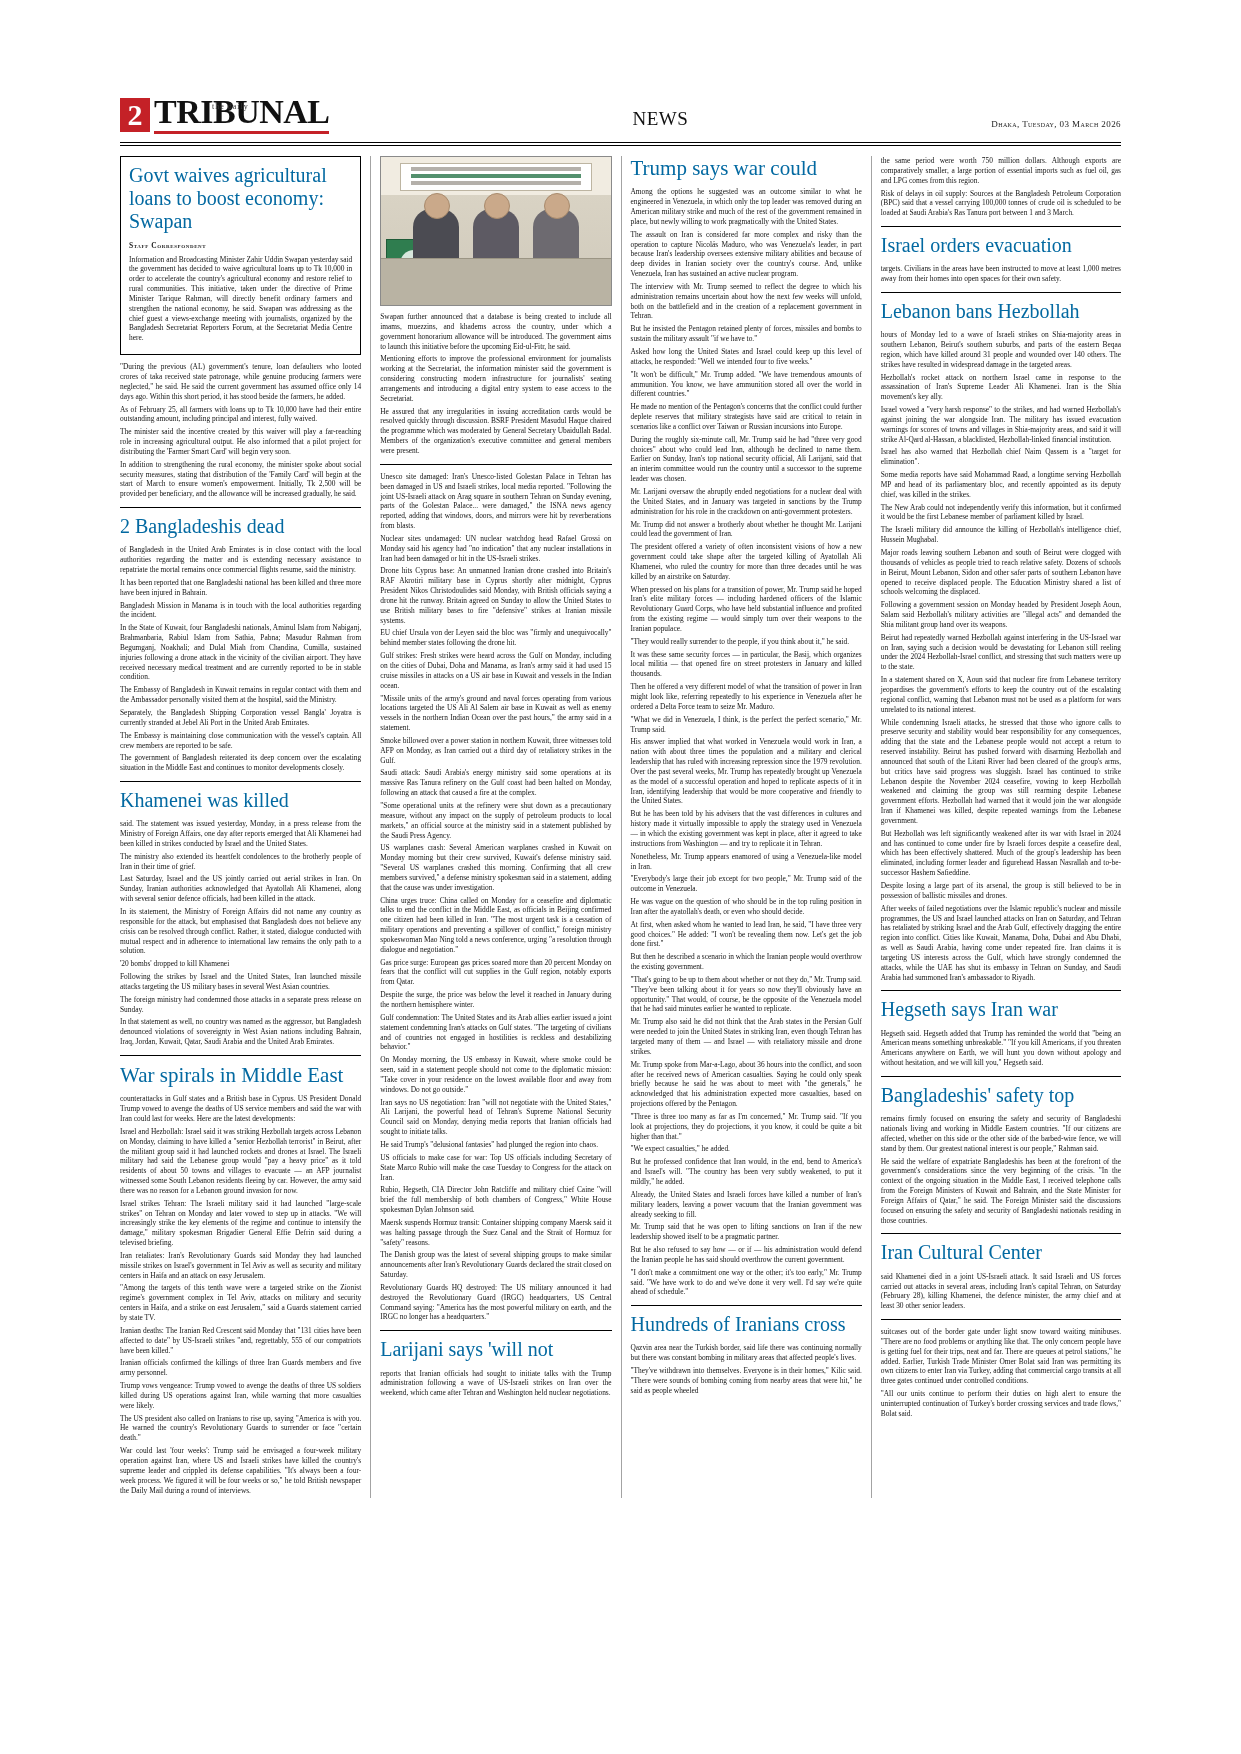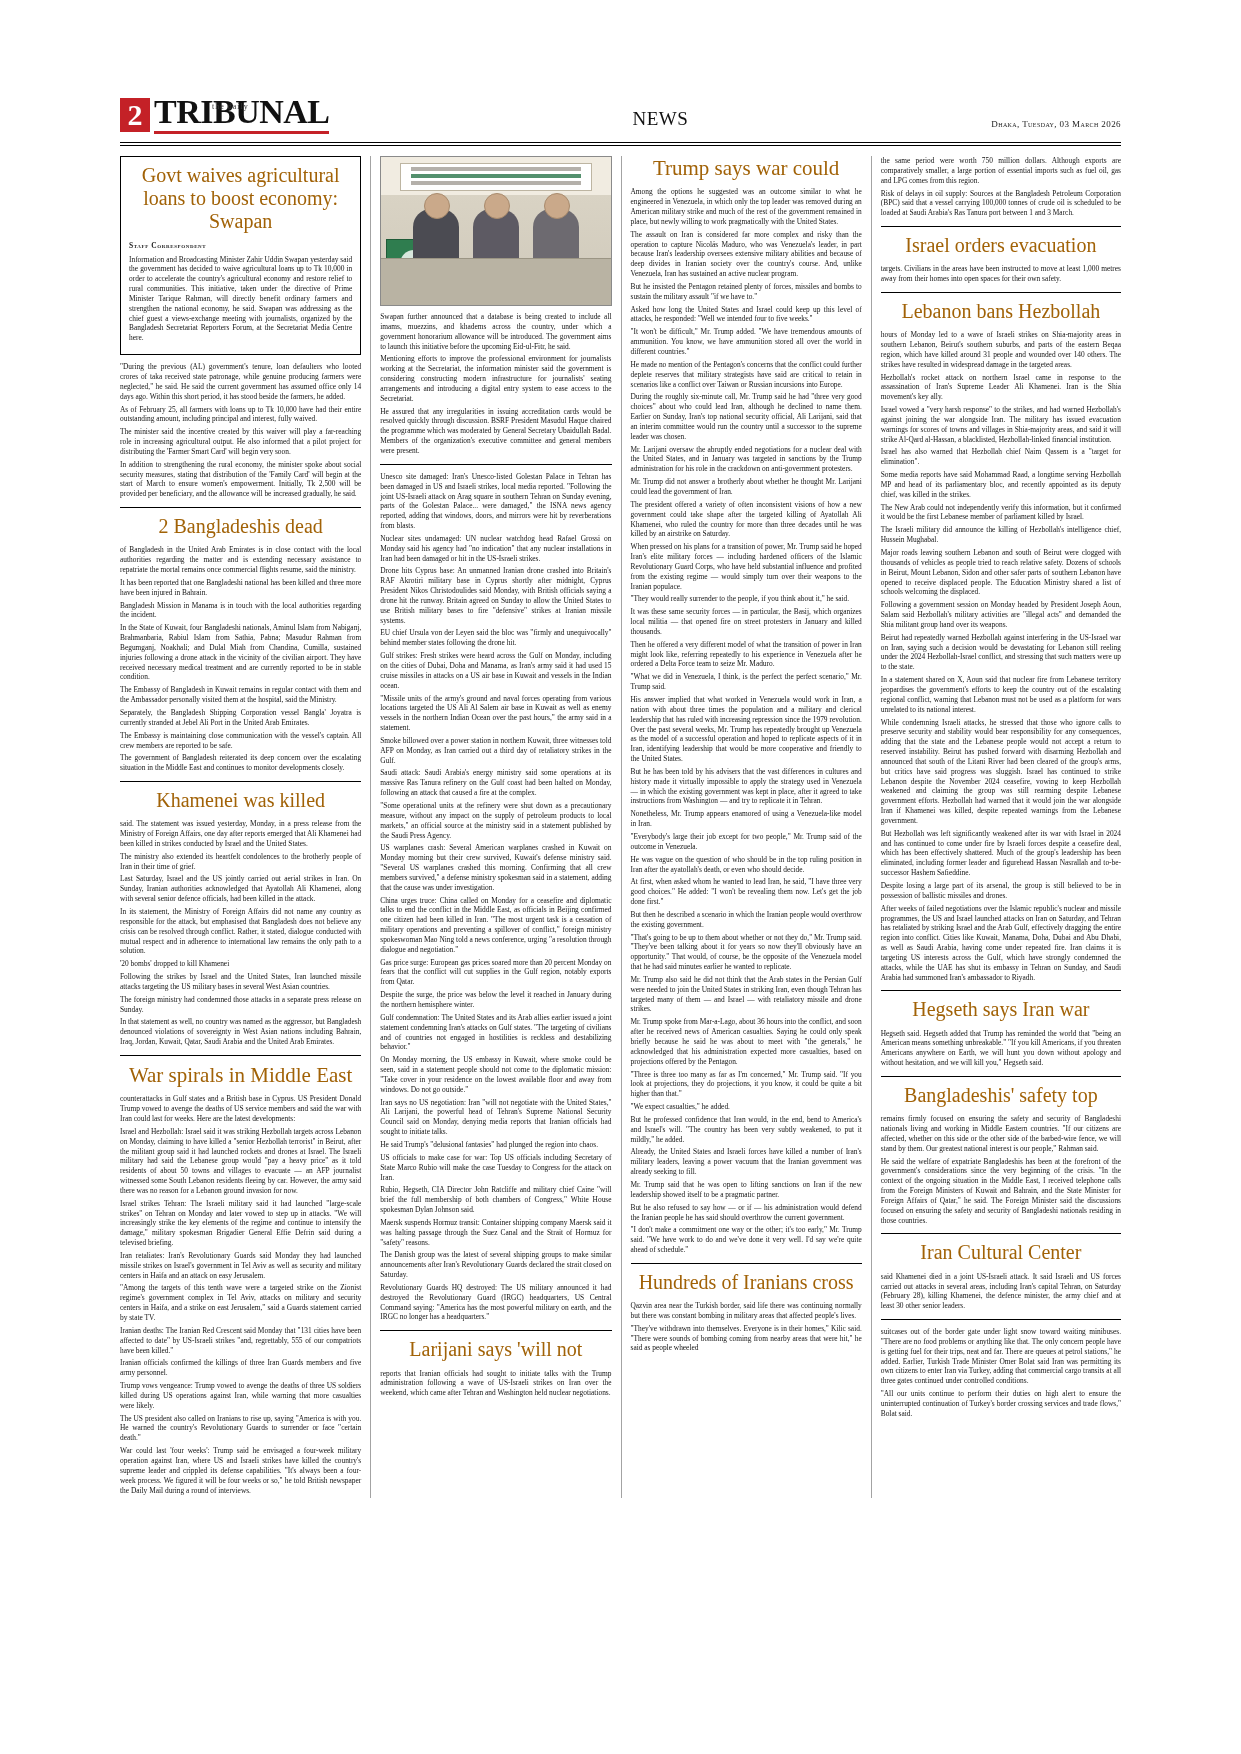--- a/index.html
+++ b/index.html
@@ -19,21 +19,21 @@
   .dateline{font-size:9px;letter-spacing:0.4px;color:#222;font-variant:small-caps;padding-bottom:5px;}
   .rule-top{border-top:1px solid #000;border-bottom:1px solid #000;height:2px;margin-top:2px;}
 
   
   .cols{display:flex;gap:0px;margin-top:10px;}
   .col{width:25%;box-sizing:border-box;padding:0 9px;}
   .col + .col{border-left:1px solid #a3a3a3;}
   .col:first-child{padding-left:0;}
   .col:last-child{padding-right:0;}
 
-  h1.head{font-family:"Liberation Serif",serif;font-weight:normal;font-size:20px;line-height:1.16;text-align:center;margin:0 0 7px 0;color:#a16207;}
+  h1.head{font-family:"Liberation Serif",serif;font-weight:normal;font-size:20px;line-height:1.16;text-align:left;margin:0 0 7px 0;color:#0369a1;}
   h1.head.big{font-size:21px;}
   .byline{font-size:7.5px;letter-spacing:0.6px;font-variant:small-caps;font-weight:bold;margin:4px 0 5px 0;color:#222;}
   p.body{font-size:7.4px;line-height:1.33;text-align:justify;margin:0 0 3px 0;color:#141414;hyphens:auto;}
   p.body.first{text-indent:0;}
   .divider{border-top:1px solid #000;margin:8px 0 7px 0;}
 
   
   .photo{width:100%;height:150px;border:1px solid #8a8a8a;box-sizing:border-box;position:relative;overflow:hidden;background:#e9e4d8;}
   .ph-top{position:absolute;left:0;right:0;top:0;height:38px;background:#f1ece1;border-bottom:1px solid #cfc7b4;}
   .ph-banner{position:absolute;left:8%;right:8%;top:6px;height:26px;background:#ffffff;border:1px solid #bdb5a2;}
@@ -193,20 +193,21 @@
         <div class="divider"></div>
 
         <h1 class="head">Larijani says 'will not</h1>
         <p class="body">reports that Iranian officials had sought to initiate talks with the Trump administration following a wave of US-Israeli strikes on Iran over the weekend, which came after Tehran and Washington held nuclear negotiations.</p>
       </div>
 
       <div class="col">
         <h1 class="head big">Trump says war could</h1>
         <p class="body">Among the options he suggested was an outcome similar to what he engineered in Venezuela, in which only the top leader was removed during an American military strike and much of the rest of the government remained in place, but newly willing to work pragmatically with the United States.</p>
         <p class="body">The assault on Iran is considered far more complex and risky than the operation to capture Nicolás Maduro, who was Venezuela's leader, in part because Iran's leadership oversees extensive military abilities and because of deep divides in Iranian society over the country's course. And, unlike Venezuela, Iran has sustained an active nuclear program.</p>
+        <p class="body">The interview with Mr. Trump seemed to reflect the degree to which his administration remains uncertain about how the next few weeks will unfold, both on the battlefield and in the creation of a replacement government in Tehran.</p>
         <p class="body">But he insisted the Pentagon retained plenty of forces, missiles and bombs to sustain the military assault "if we have to."</p>
         <p class="body">Asked how long the United States and Israel could keep up this level of attacks, he responded: "Well we intended four to five weeks."</p>
         <p class="body">"It won't be difficult," Mr. Trump added. "We have tremendous amounts of ammunition. You know, we have ammunition stored all over the world in different countries."</p>
         <p class="body">He made no mention of the Pentagon's concerns that the conflict could further deplete reserves that military strategists have said are critical to retain in scenarios like a conflict over Taiwan or Russian incursions into Europe.</p>
         <p class="body">During the roughly six-minute call, Mr. Trump said he had "three very good choices" about who could lead Iran, although he declined to name them. Earlier on Sunday, Iran's top national security official, Ali Larijani, said that an interim committee would run the country until a successor to the supreme leader was chosen.</p>
         <p class="body">Mr. Larijani oversaw the abruptly ended negotiations for a nuclear deal with the United States, and in January was targeted in sanctions by the Trump administration for his role in the crackdown on anti-government protesters.</p>
         <p class="body">Mr. Trump did not answer a brotherly about whether he thought Mr. Larijani could lead the government of Iran.</p>
         <p class="body">The president offered a variety of often inconsistent visions of how a new government could take shape after the targeted killing of Ayatollah Ali Khamenei, who ruled the country for more than three decades until he was killed by an airstrike on Saturday.</p>
         <p class="body">When pressed on his plans for a transition of power, Mr. Trump said he hoped Iran's elite military forces — including hardened officers of the Islamic Revolutionary Guard Corps, who have held substantial influence and profited from the existing regime — would simply turn over their weapons to the Iranian populace.</p>
         <p class="body">"They would really surrender to the people, if you think about it," he said.</p>

